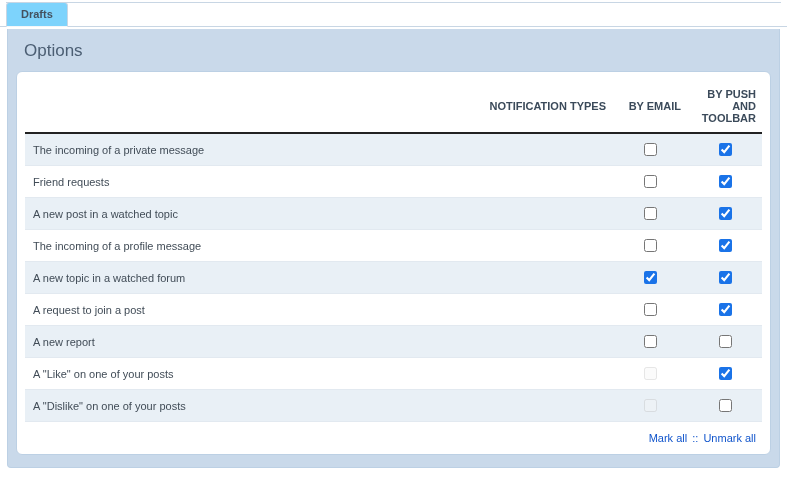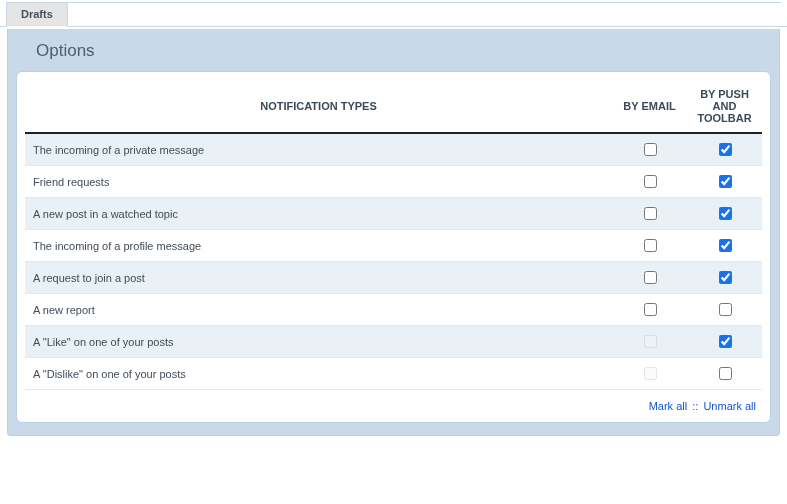--- a/index.html
+++ b/index.html
@@ -29,39 +29,39 @@
     top: 2px;
     border-top: 1px solid #c8d6e4;
   }
   .top-tab {
     position: absolute;
     left: 6px;
     top: 2px;
     height: 23px;
     line-height: 23px;
     padding: 0 14px;
-    background: #e5e5e5;
+    background: #7dd3fc;
     border: 1px solid #c8d6e4;
     border-bottom: 1px solid #f3f6f9;
     border-top-left-radius: 4px;
     border-top-right-radius: 4px;
     color: #44515e;
     font-weight: bold;
     cursor: pointer;
   }
   .outer-panel {
     margin: 2px 7px 0 7px;
     border: 1px solid #bcd0e4;
     border-top: none;
     border-radius: 0 0 4px 4px;
     background: #c9d9ea;
     padding-bottom: 12px;
   }
   .panel-title {
-    padding: 12px 16px 10px 28px;
+    padding: 12px 16px 10px 16px;
     color: #4b5e73;
     font-family: "Trebuchet MS", sans-serif;
     font-size: 17px;
     font-weight: normal;
   }
   .white-card {
     margin: 0 8px;
     background: #fff;
     border: 1px solid #bcd0e4;
     border-radius: 6px;
@@ -70,21 +70,21 @@
   table.ntbl {
     width: 100%;
     border-collapse: collapse;
     table-layout: fixed;
   }
   table.ntbl thead th {
     color: #3b4a5a;
     font-size: 11px;
     font-weight: bold;
     padding: 8px 6px;
-    text-align: center;
+    text-align: right;
     vertical-align: middle;
     border-bottom: 2px solid #222;
   }
   table.ntbl thead th.first {
   }
   table.ntbl col.c1 { width: auto; }
   table.ntbl col.c2 { width: 75px; }
   table.ntbl col.c3 { width: 75px; }
 
   table.ntbl tbody tr td {
@@ -169,20 +169,25 @@
               <td>A new post in a watched topic</td>
               <td class="cbcell"><input type="checkbox" style=""></td>
               <td class="cbcell"><input type="checkbox" checked="" style=""></td>
             </tr>
             <tr>
               <td>The incoming of a profile message</td>
               <td class="cbcell"><input type="checkbox" style=""></td>
               <td class="cbcell"><input type="checkbox" checked="" style=""></td>
             </tr>
             <tr>
+              <td>A new topic in a watched forum</td>
+              <td class="cbcell"><input type="checkbox" checked="" style=""></td>
+              <td class="cbcell"><input type="checkbox" checked="" style=""></td>
+            </tr>
+            <tr>
               <td>A request to join a post</td>
               <td class="cbcell"><input type="checkbox" style=""></td>
               <td class="cbcell"><input type="checkbox" checked="" style=""></td>
             </tr>
             <tr>
               <td>A new report</td>
               <td class="cbcell"><input type="checkbox" style=""></td>
               <td class="cbcell"><input type="checkbox" style=""></td>
             </tr>
             <tr>

